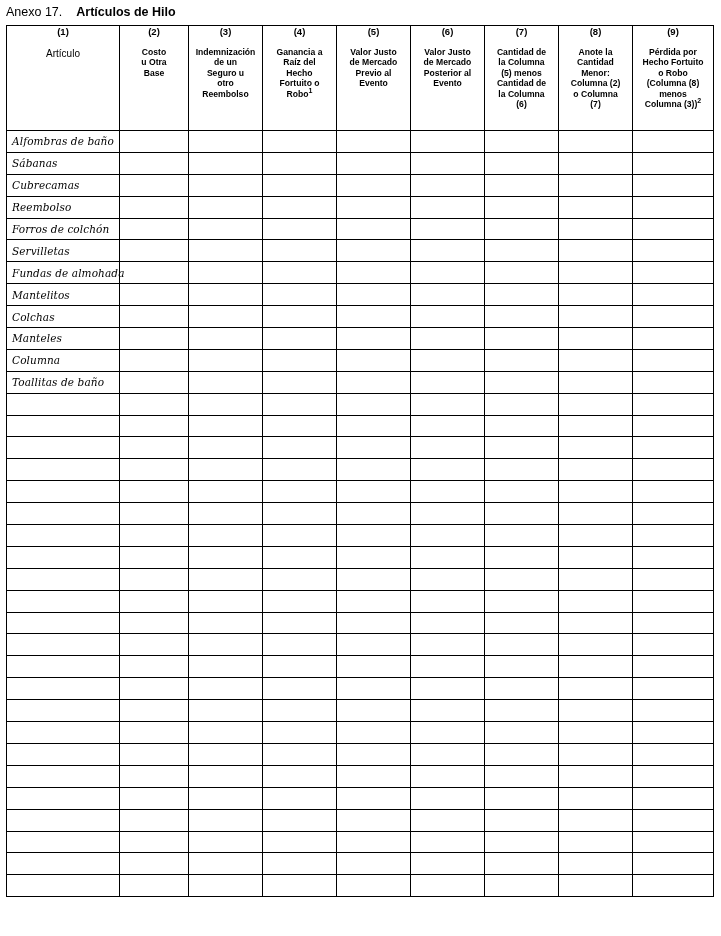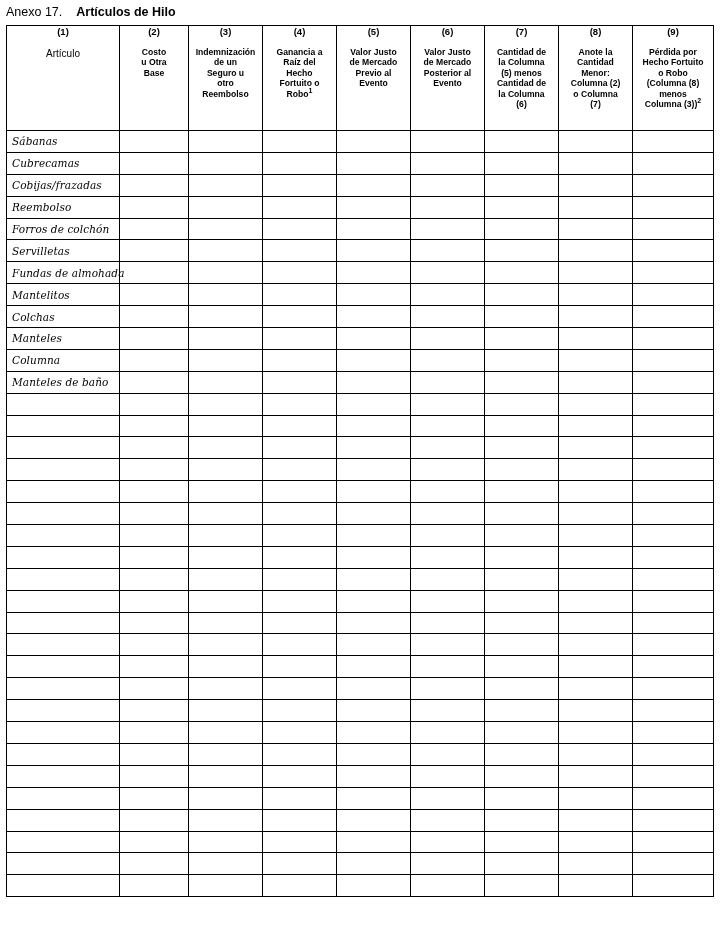--- a/index.html
+++ b/index.html
@@ -145,20 +145,31 @@
             <span class="colname">Anote la<br>Cantidad<br>Menor:<br>Columna (2)<br>o Columna<br>(7)</span>
           </th>
           <th>
             <span class="colnum">(9)</span>
             <span class="colname">Pérdida por<br>Hecho Fortuito<br>o Robo<br>(Columna (8)<br>menos<br>Columna (3))<sup>2</sup></span>
           </th>
         </tr>
     </thead>
     <tbody>
         <tr>
+          <td class="item-cell">Alfombras de baño</td>
+          <td></td>
+          <td></td>
+          <td></td>
+          <td></td>
+          <td></td>
+          <td></td>
+          <td></td>
+          <td></td>
+        </tr>
+        <tr>
           <td class="item-cell">Sábanas</td>
           <td></td>
           <td></td>
           <td></td>
           <td></td>
           <td></td>
           <td></td>
           <td></td>
           <td></td>
         </tr>
@@ -167,31 +178,20 @@
           <td></td>
           <td></td>
           <td></td>
           <td></td>
           <td></td>
           <td></td>
           <td></td>
           <td></td>
         </tr>
         <tr>
-          <td class="item-cell">Cobijas/frazadas</td>
-          <td></td>
-          <td></td>
-          <td></td>
-          <td></td>
-          <td></td>
-          <td></td>
-          <td></td>
-          <td></td>
-        </tr>
-        <tr>
           <td class="item-cell">Reembolso</td>
           <td></td>
           <td></td>
           <td></td>
           <td></td>
           <td></td>
           <td></td>
           <td></td>
           <td></td>
         </tr>
@@ -266,21 +266,21 @@
           <td></td>
           <td></td>
           <td></td>
           <td></td>
           <td></td>
           <td></td>
           <td></td>
           <td></td>
         </tr>
         <tr>
-          <td class="item-cell">Manteles de baño</td>
+          <td class="item-cell">Toallitas de baño</td>
           <td></td>
           <td></td>
           <td></td>
           <td></td>
           <td></td>
           <td></td>
           <td></td>
           <td></td>
         </tr>
         <tr>

